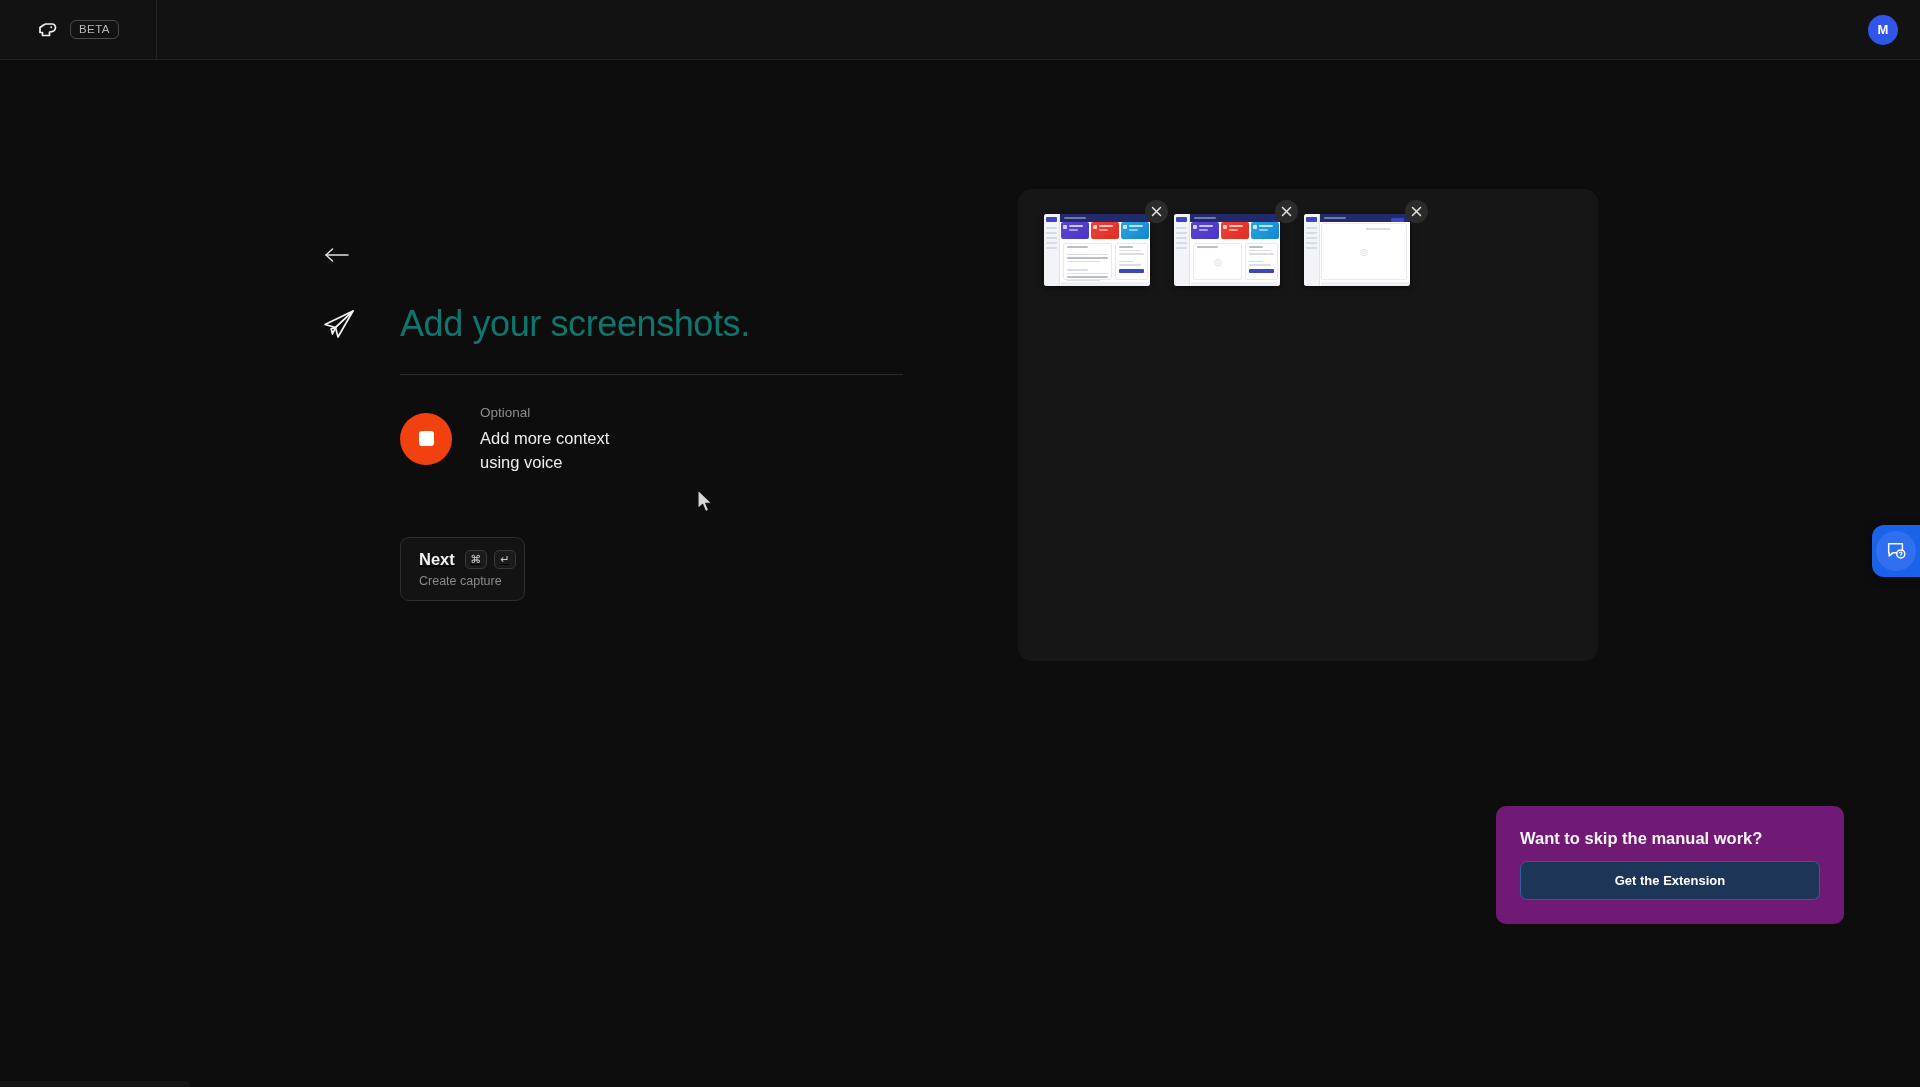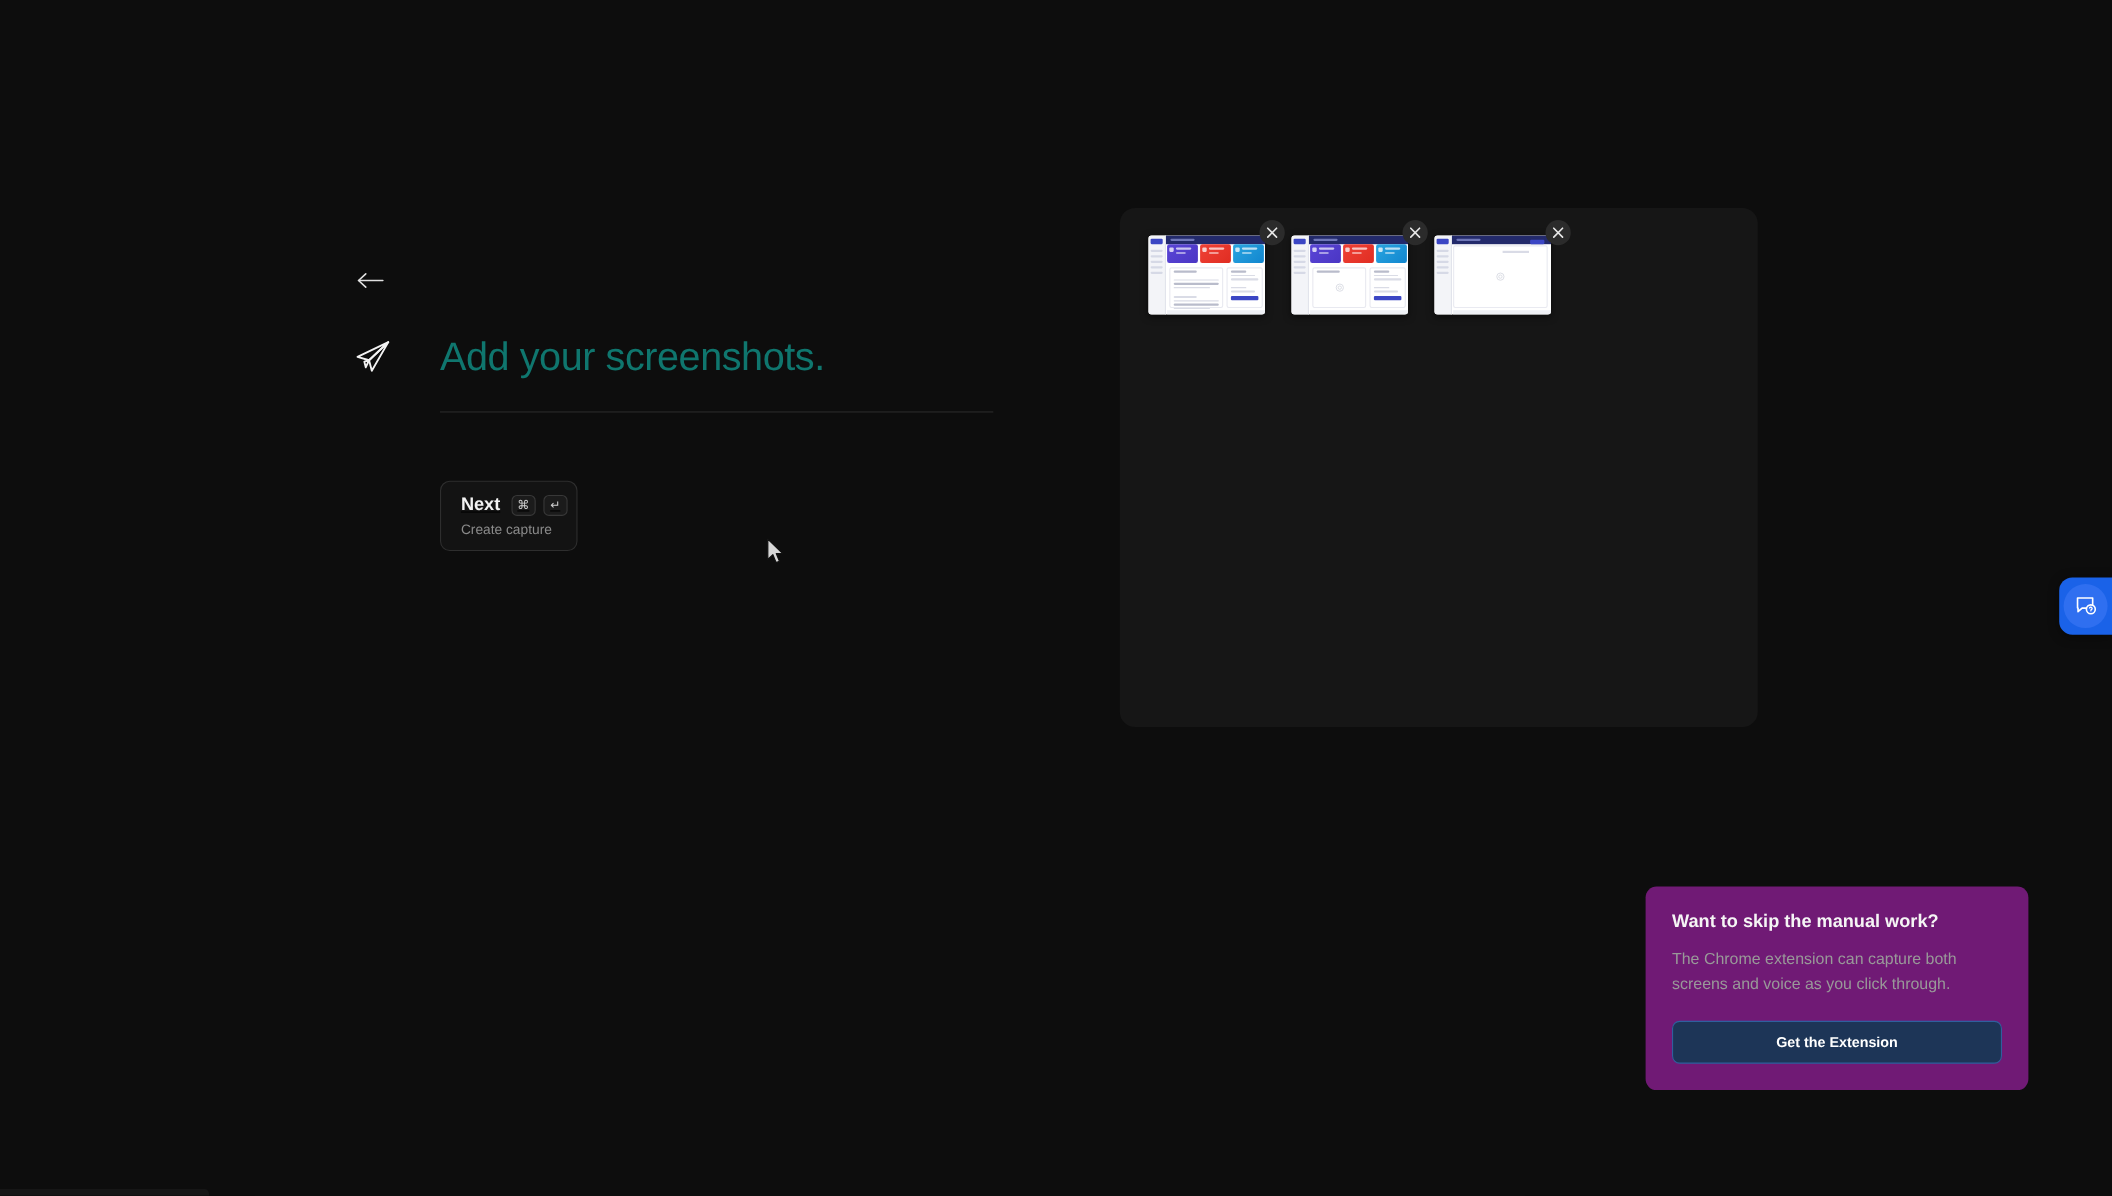--- a/index.html
+++ b/index.html
@@ -346,20 +346,33 @@
     line-height: 6px;
     padding-left: 8px;
     white-space: nowrap;
   }
 </style>
 </head>
 <body>
 
 <div class="app">
 
+  <div class="topbar">
+    <div class="brand-zone">
+      <span class="brand-logo">
+        <svg width="24" height="24" viewBox="0 0 24 24" fill="none" stroke="#f0f0f0" stroke-width="1.7" stroke-linejoin="round" stroke-linecap="round">
+          <path d="M4 9.5 L4 14.5 L6.5 14.5 L6.5 17.5 L13.5 17.5 L13.5 14 C17 14 19.5 12.2 19.5 9.6 C19.5 7.4 18 6 16.2 6 L9.6 6 L7.2 7.2 L4 9.5 Z"></path>
+          <circle cx="15.2" cy="9.2" r="0.95" fill="#f0f0f0" stroke="none"></circle>
+        </svg>
+      </span>
+      <span class="beta-pill">BETA</span>
+    </div>
+    <div class="topbar-spacer"></div>
+    <div class="avatar">M</div>
+  </div>
 
   <div class="main-col">
 
     <div class="back-arrow">
       <span>
         <svg width="26" height="20" viewBox="0 0 26 20" fill="none" stroke="#e0e0e0" stroke-width="1.5" stroke-linecap="round" stroke-linejoin="round">
           <path d="M24 10 H2"></path>
             <path d="M8.5 4 L2 10 L8.5 16"></path>
         </svg>
       </span>
@@ -371,20 +384,30 @@
           <path d="M32 5 L4 18.5 L14.5 21.5 L32 5 Z"></path>
           <path d="M32 5 L17 31 L14.5 21.5 L32 5 Z"></path>
           <path d="M14.5 21.5 L11.5 28 L10.2 22.7 Z"></path>
         </svg>
       </span>
       <h1 class="page-title">Add your screenshots.</h1>
     </div>
 
     <div class="divider"></div>
 
+    <div class="voice-row">
+      <button class="record-btn">
+        <span class="record-square"></span>
+      </button>
+      <div class="voice-text">
+        <div class="voice-optional">Optional</div>
+        <div class="voice-label">Add more context</div>
+        <div class="voice-label">using voice</div>
+      </div>
+    </div>
 
     <div class="next-btn">
       <div class="next-top">
         <span class="next-label">Next</span>
         <span class="kbd">⌘</span>
         <span class="kbd">↵</span>
       </div>
       <div class="next-sub">Create capture</div>
     </div>
   </div>
@@ -539,21 +562,20 @@
             <path d="M1.5 1.5 L9.5 9.5 M9.5 1.5 L1.5 9.5"></path>
           </svg>
         </div>
       </div>
 
     </div>
   </div>
 
   <div class="promo">
     <div class="promo-title">Want to skip the manual work?</div>
-    <div class="promo-body">The Chrome extension can capture both screens and voice as you click through.</div>
     <button class="promo-btn">Get the Extension</button>
   </div>
 
   <div class="help-bubble">
     <div class="help-inner">
       <svg width="22" height="22" viewBox="0 0 24 24" fill="none" stroke="#ffffff" stroke-width="1.6" stroke-linejoin="round" stroke-linecap="round">
         <path d="M4 4 H19 V14 H8.5 L4.5 17.5 V14 H4 Z"></path>
         <circle cx="17.2" cy="15.2" r="4.4" fill="#2f6ff0"></circle>
         <path d="M15.9 13.9 a1.35 1.35 0 1 1 1.4 1.9 v0.6" stroke-width="1.3"></path>
         <circle cx="17.3" cy="17.6" r="0.45" fill="#ffffff" stroke="none"></circle>

